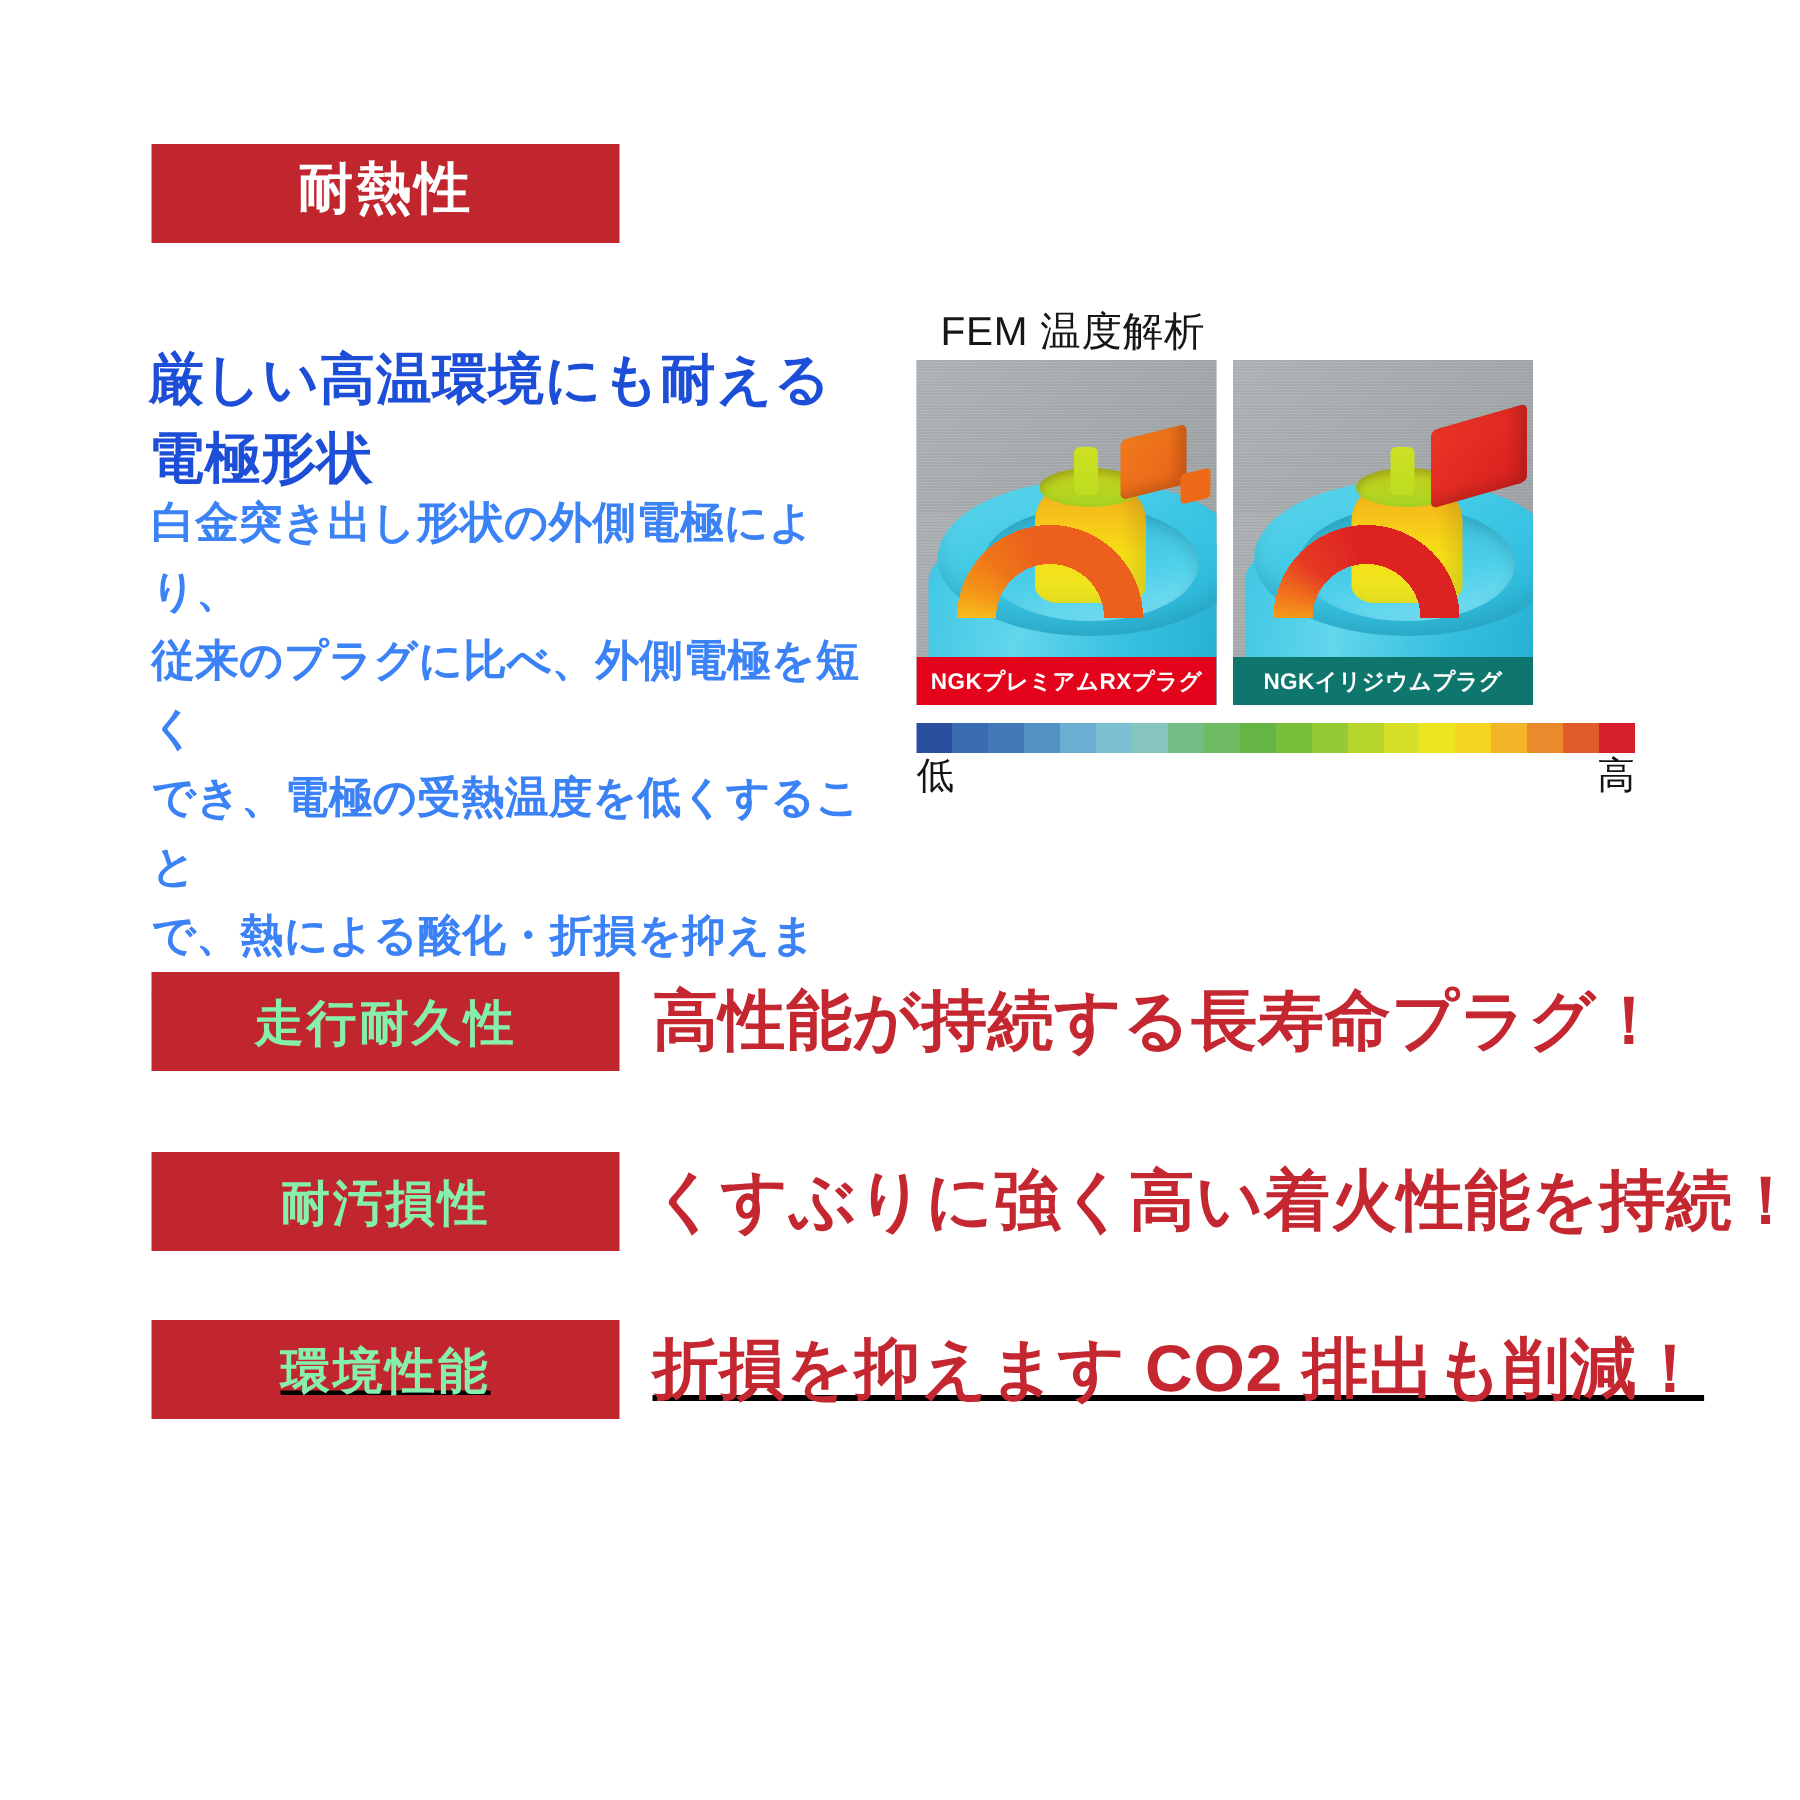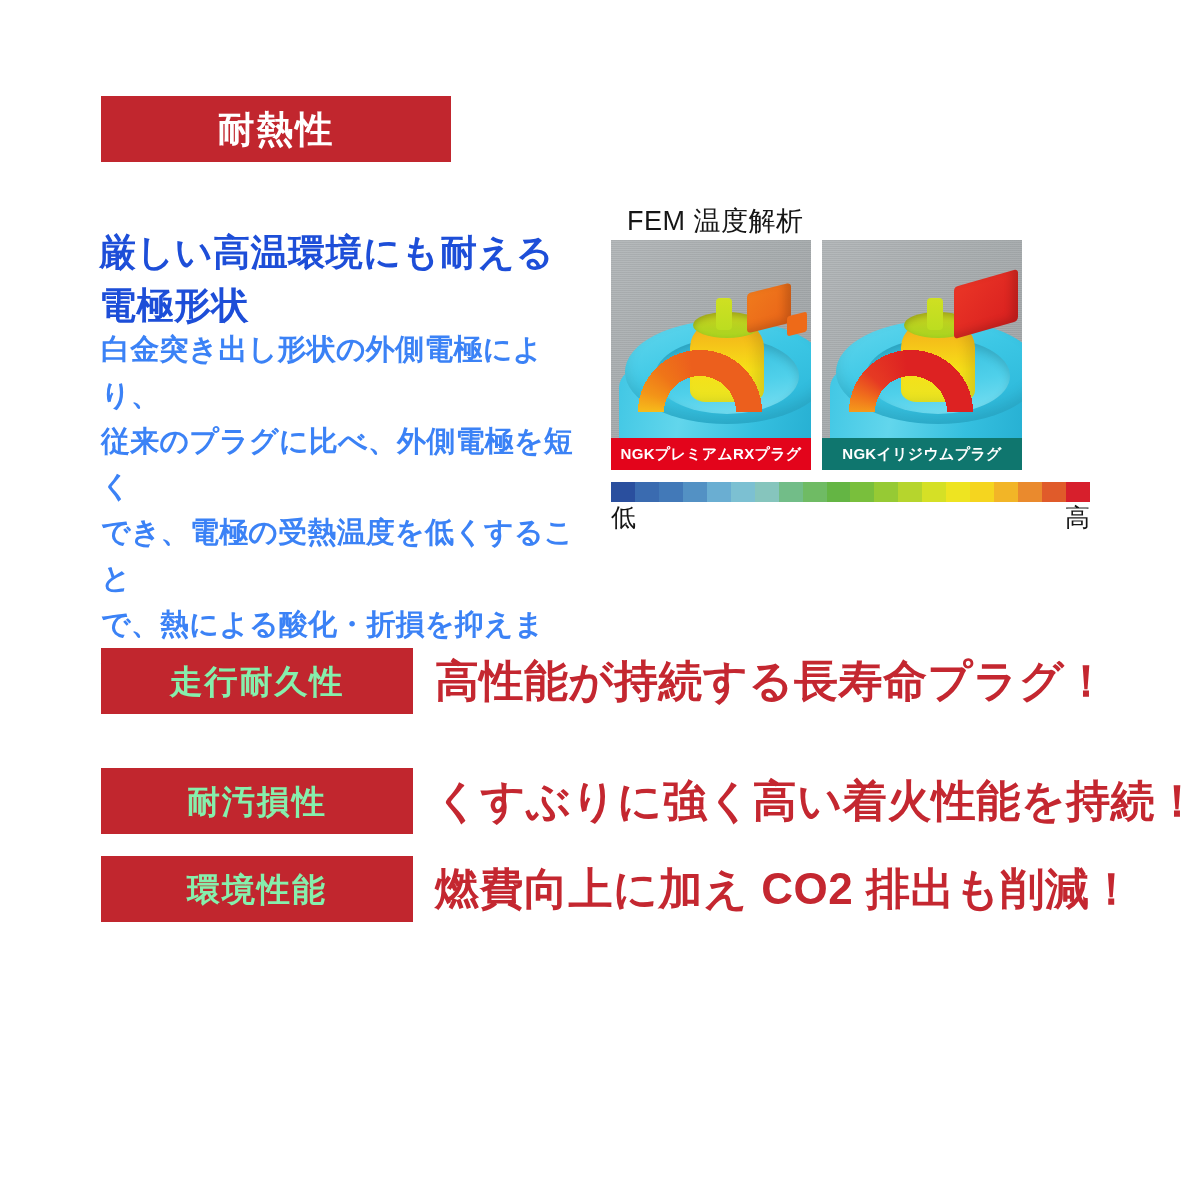--- a/index.html
+++ b/index.html
@@ -17,26 +17,27 @@
     -webkit-font-smoothing: antialiased;
   }
 
   
   .abs { position: absolute; }
 
   
   .badge-hero {
     left: 101px;
     top: 96px;
-    width: 350px;
+    width: 312px;
     height: 66px;
     background: #C1262E;
     display: flex;
     align-items: center;
     justify-content: center;
+    font-family: Liberation Mono, monospace;
   }
   .badge-hero .badge-text {
     color: #ffffff;
     font-size: 37px;
     font-weight: 700;
     letter-spacing: 2px;
     line-height: 1;
   }
 
   
@@ -280,21 +281,21 @@
   
   .feature-row {
     display: flex;
     align-items: center;
     left: 101px;
     width: 920px;
     height: 66px;
   }
   .feature-row.r1 { top: 648px; }
   .feature-row.r2 { top: 768px; }
-  .feature-row.r3 { top: 856px; }
+  .feature-row.r3 { top: 880px; text-decoration: underline; }
 
   .feature-badge {
     width: 312px;
     height: 66px;
     background: #C1262E;
     display: flex;
     align-items: center;
     justify-content: center;
     flex: 0 0 auto;
   }
@@ -395,14 +396,14 @@
   <div class="feature-badge">
     <span class="badge-text">耐汚損性</span>
   </div>
   <div class="feature-desc">くすぶりに強く高い着火性能を持続！</div>
 </div>
 
 <div class="abs feature-row r3">
   <div class="feature-badge">
     <span class="badge-text">環境性能</span>
   </div>
-  <div class="feature-desc">燃費向上に加え CO2 排出も削減！</div>
+  <div class="feature-desc">折損を抑えます CO2 排出も削減！</div>
 </div>
 
 </body></html>

